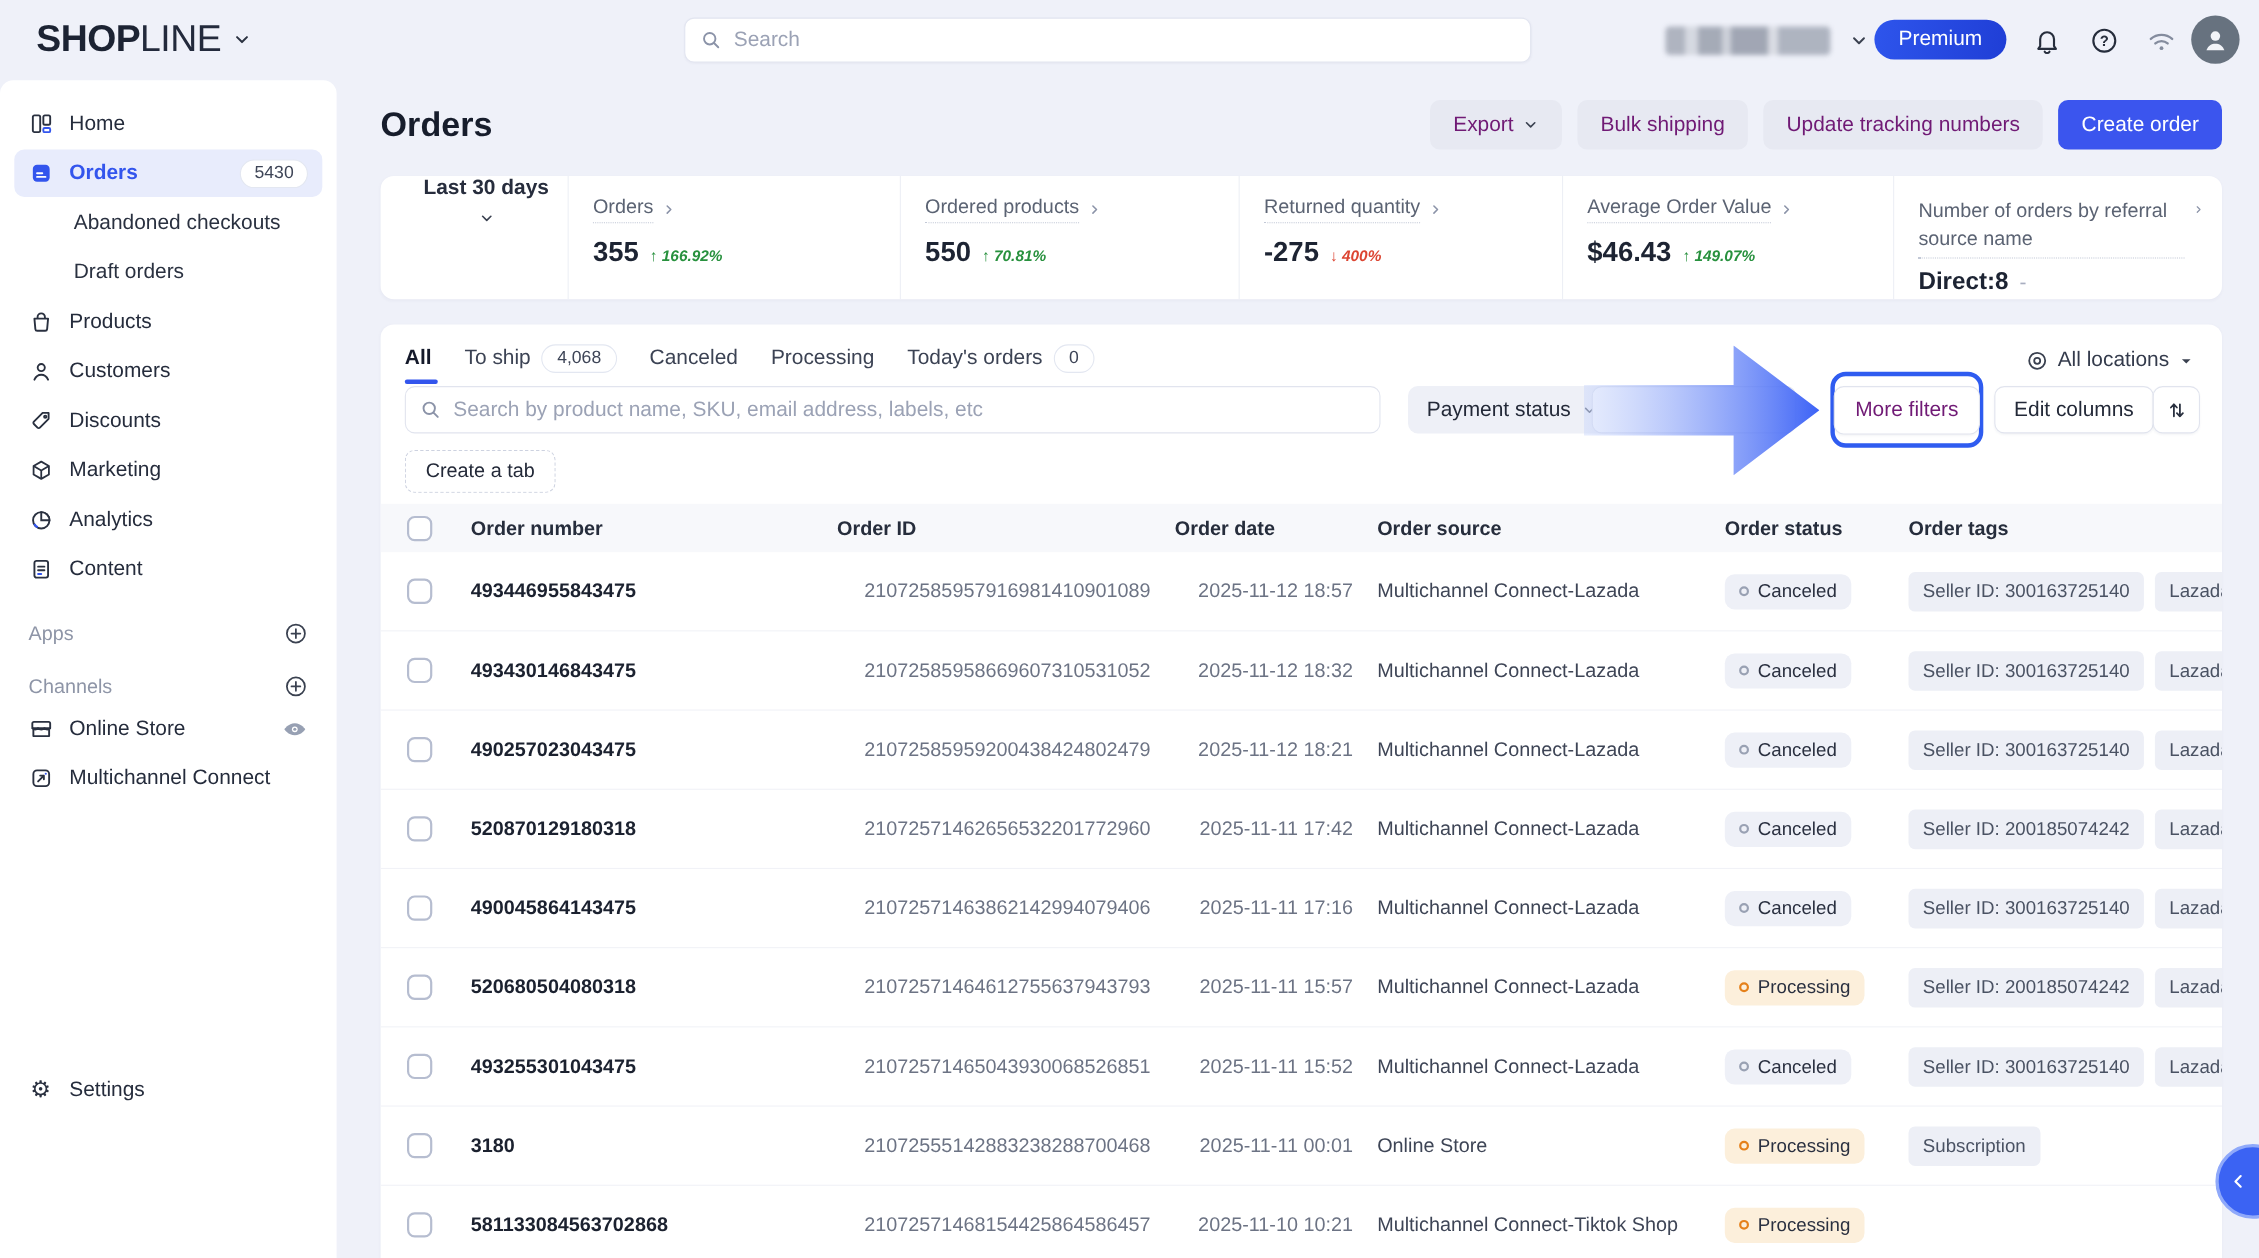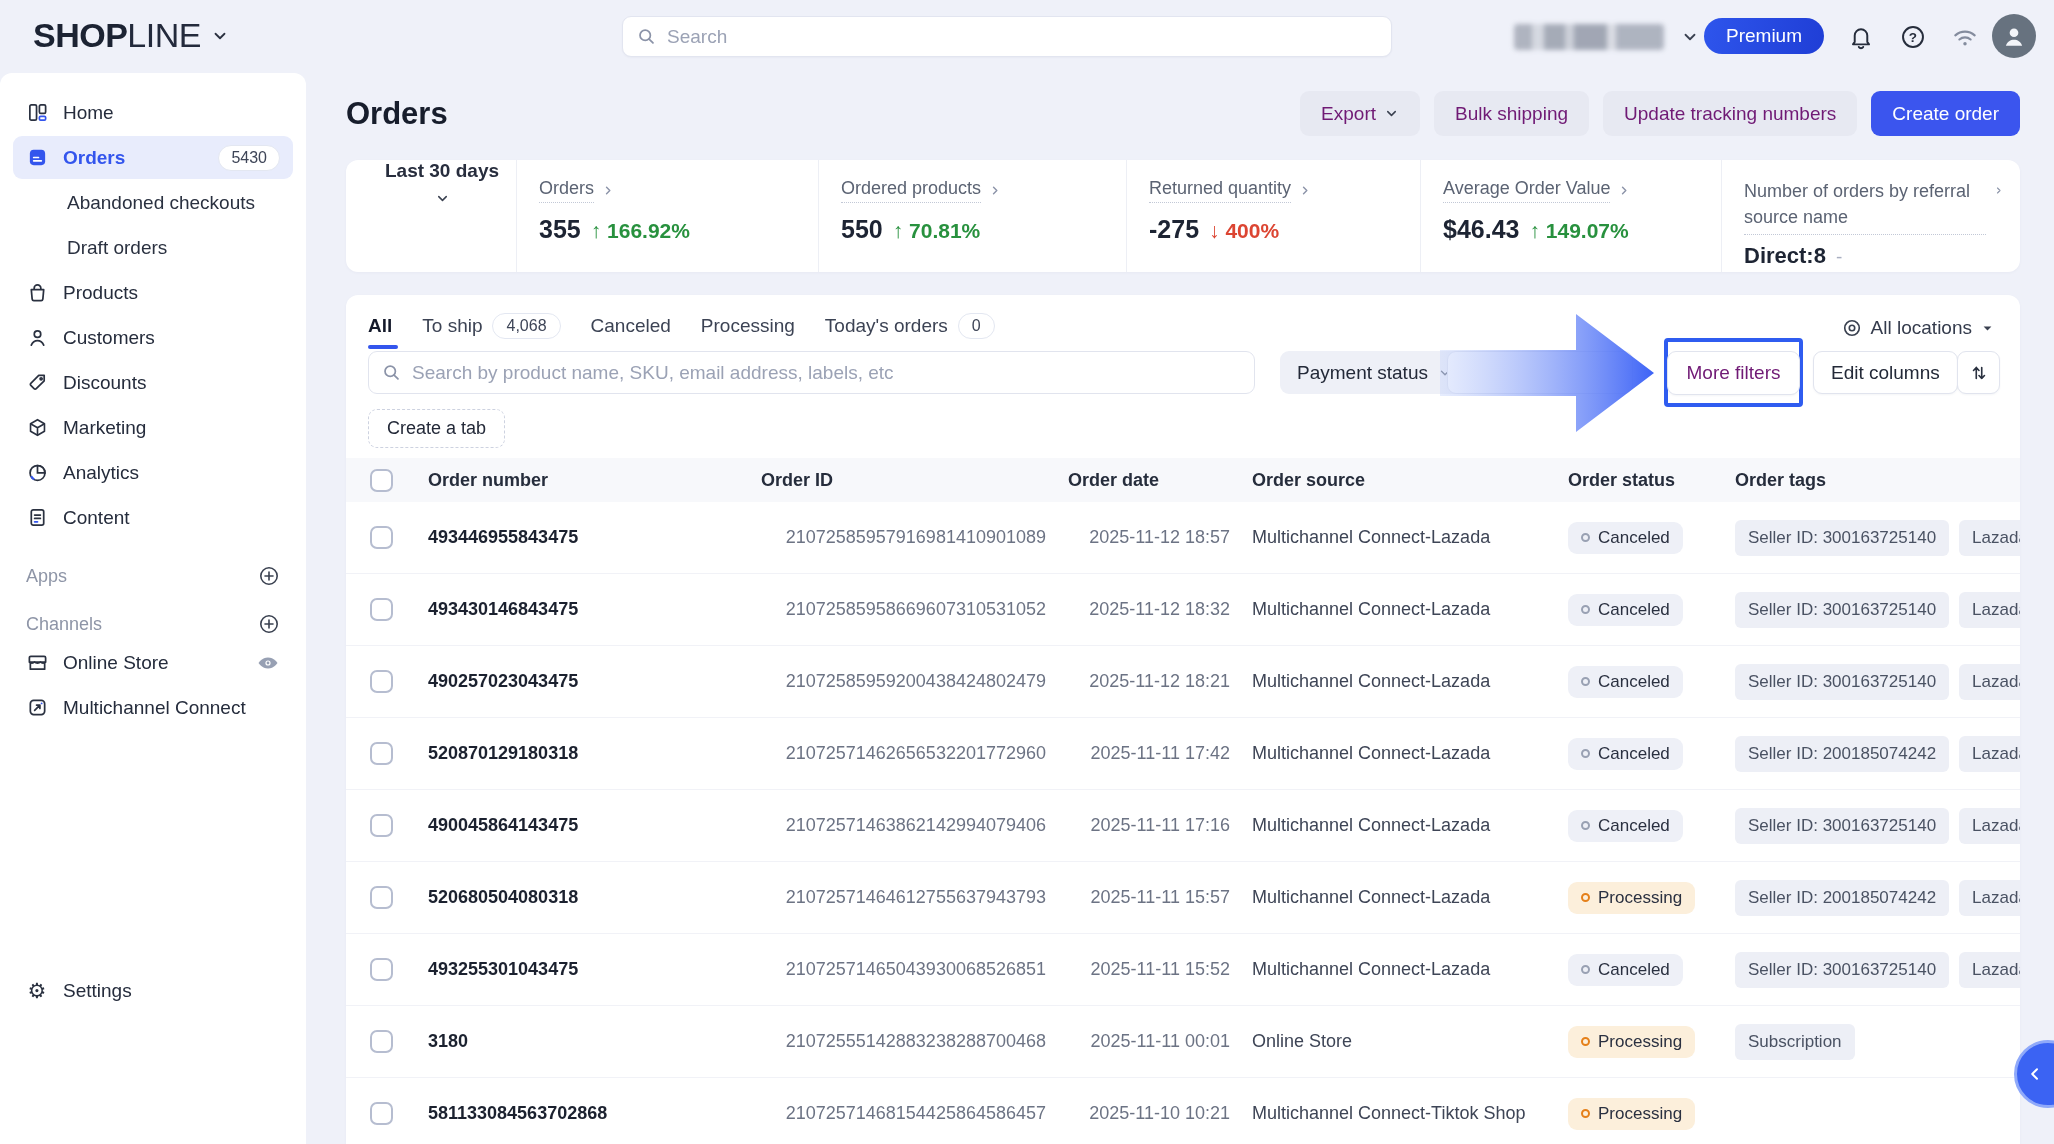--- a/index.html
+++ b/index.html
@@ -47,21 +47,21 @@
   .btn.white{background:#fff;border:1px solid #e1e4ee;box-shadow:0 1px 2px rgba(40,50,90,.05);}
 
   
   .stats{position:absolute;left:40px;top:87px;width:1674px;height:112px;background:#fff;border-radius:12px;display:flex;box-shadow:0 1px 3px rgba(40,50,90,.04);}
   .stat-range{width:171px;display:flex;align-items:center;padding-left:22px;gap:9px;font-size:19px;font-weight:600;color:#272d3d;border-right:1px solid #edeff5;cursor:pointer;flex-direction:column;}
   .stat{padding:18px 0 0 22px;border-right:1px solid #edeff5;position:relative;}
   .stat:last-child{border-right:none;}
   .stat .lab{display:inline-flex;align-items:center;gap:8px;font-size:18px;color:#5b6373;cursor:pointer;}
   .stat .lab .txt{border-bottom:1px dotted #c2c8d6;padding-bottom:3px;}
   .stat .val-row{margin-top:12px;font-size:25px;font-weight:700;color:#1d2433;display:flex;align-items:baseline;gap:10px;}
-  .delta{font-size:21px;font-weight:600;}
+  .delta{font-size:14px;font-weight:600;font-style:italic;}
   .delta.up{color:#28913e;}
   .delta.down{color:#dc4532;}
   .stat.referral{padding-right:16px;flex:1;}
   .stat.referral .two{max-width:242px;line-height:26px;display:inline-block;border-bottom:1px dotted #c2c8d6;padding-bottom:4px;}
   .stat.referral .lab{align-items:flex-start;}
   .stat.referral .val-row{margin-top:8px;font-size:22px;}
   .dash{color:#a8aec0;font-size:19px;font-weight:400;}
 
   
   .card{position:absolute;left:40px;top:222px;width:1674px;height:849px;background:#fff;border-radius:12px 12px 0 0;overflow:hidden;box-shadow:0 1px 3px rgba(40,50,90,.04);}
@@ -72,21 +72,21 @@
   .tab .badge{padding:3px 13px;}
   .locations{position:absolute;right:26px;top:22px;display:flex;align-items:center;gap:9px;font-size:19px;color:#343b4c;cursor:pointer;}
   .filter-row-input{position:absolute;left:22px;top:56px;width:887px;height:43px;border:1px solid #e1e4ee;border-radius:9px;display:flex;align-items:center;gap:9px;padding:0 13px;background:#fff;}
   .filter-row-input input{border:none;outline:none;flex:1;font-size:19px;background:transparent;color:#30374a;}
   .filter-row-input input::placeholder{color:#9ba2b5;}
   .chip{position:absolute;top:56px;height:43px;border-radius:9px;display:inline-flex;align-items:center;gap:10px;padding:0 17px;font-size:19px;color:#232938;cursor:pointer;}
   .chip.gray{background:#eef0f7;}
   .chip.white{background:#fff;border:1px solid #e1e4ee;box-shadow:0 1px 2px rgba(40,50,90,.05);justify-content:center;}
   .hidden-chip{position:absolute;left:1101px;top:56px;width:186px;height:43px;background:#fff;border:1px solid #e1e4ee;border-radius:9px;}
   .arrow{position:absolute;left:1094px;top:19px;width:214px;height:118px;z-index:3;}
-  .hl{position:absolute;left:1318px;top:43px;width:139px;height:69px;border:4px solid #2f5cf0;border-radius:4px;z-index:2;display:flex;align-items:center;justify-content:center;}
+  .hl{position:absolute;left:1318px;top:43px;width:139px;height:69px;border:4px solid #2f5cf0;border-radius:14px;z-index:2;display:flex;align-items:center;justify-content:center;}
   .sortbtn{position:absolute;left:1611px;top:56px;width:43px;height:43px;border:1px solid #e1e4ee;border-radius:9px;background:#fff;display:flex;align-items:center;justify-content:center;cursor:pointer;box-shadow:0 1px 2px rgba(40,50,90,.05);}
   .create-tab{position:absolute;left:22px;top:114px;height:39px;border:1px dashed #cdd2e0;border-radius:9px;background:#fff;display:inline-flex;align-items:center;padding:0 18px;font-size:18px;color:#232938;cursor:pointer;}
 
   .thead{position:absolute;left:0;top:163px;width:1674px;height:44px;background:#f7f8fb;display:grid;grid-template-columns:60px 333px 307px 184px 325px 154px 1fr;align-items:center;font-size:18px;font-weight:600;color:#262d3c;}
   .tbody{position:absolute;left:0;top:207px;width:1674px;}
   .trow{display:grid;grid-template-columns:60px 333px 307px 184px 325px 154px 1fr;align-items:center;height:72px;border-bottom:1px solid #f1f2f7;font-size:18px;}
   .cell{padding-left:22px;white-space:nowrap;}
   .cell.chk{padding-left:24px;}
   .cell.status{padding-left:13px;}
   .num{color:#1b212f;font-weight:700;}

